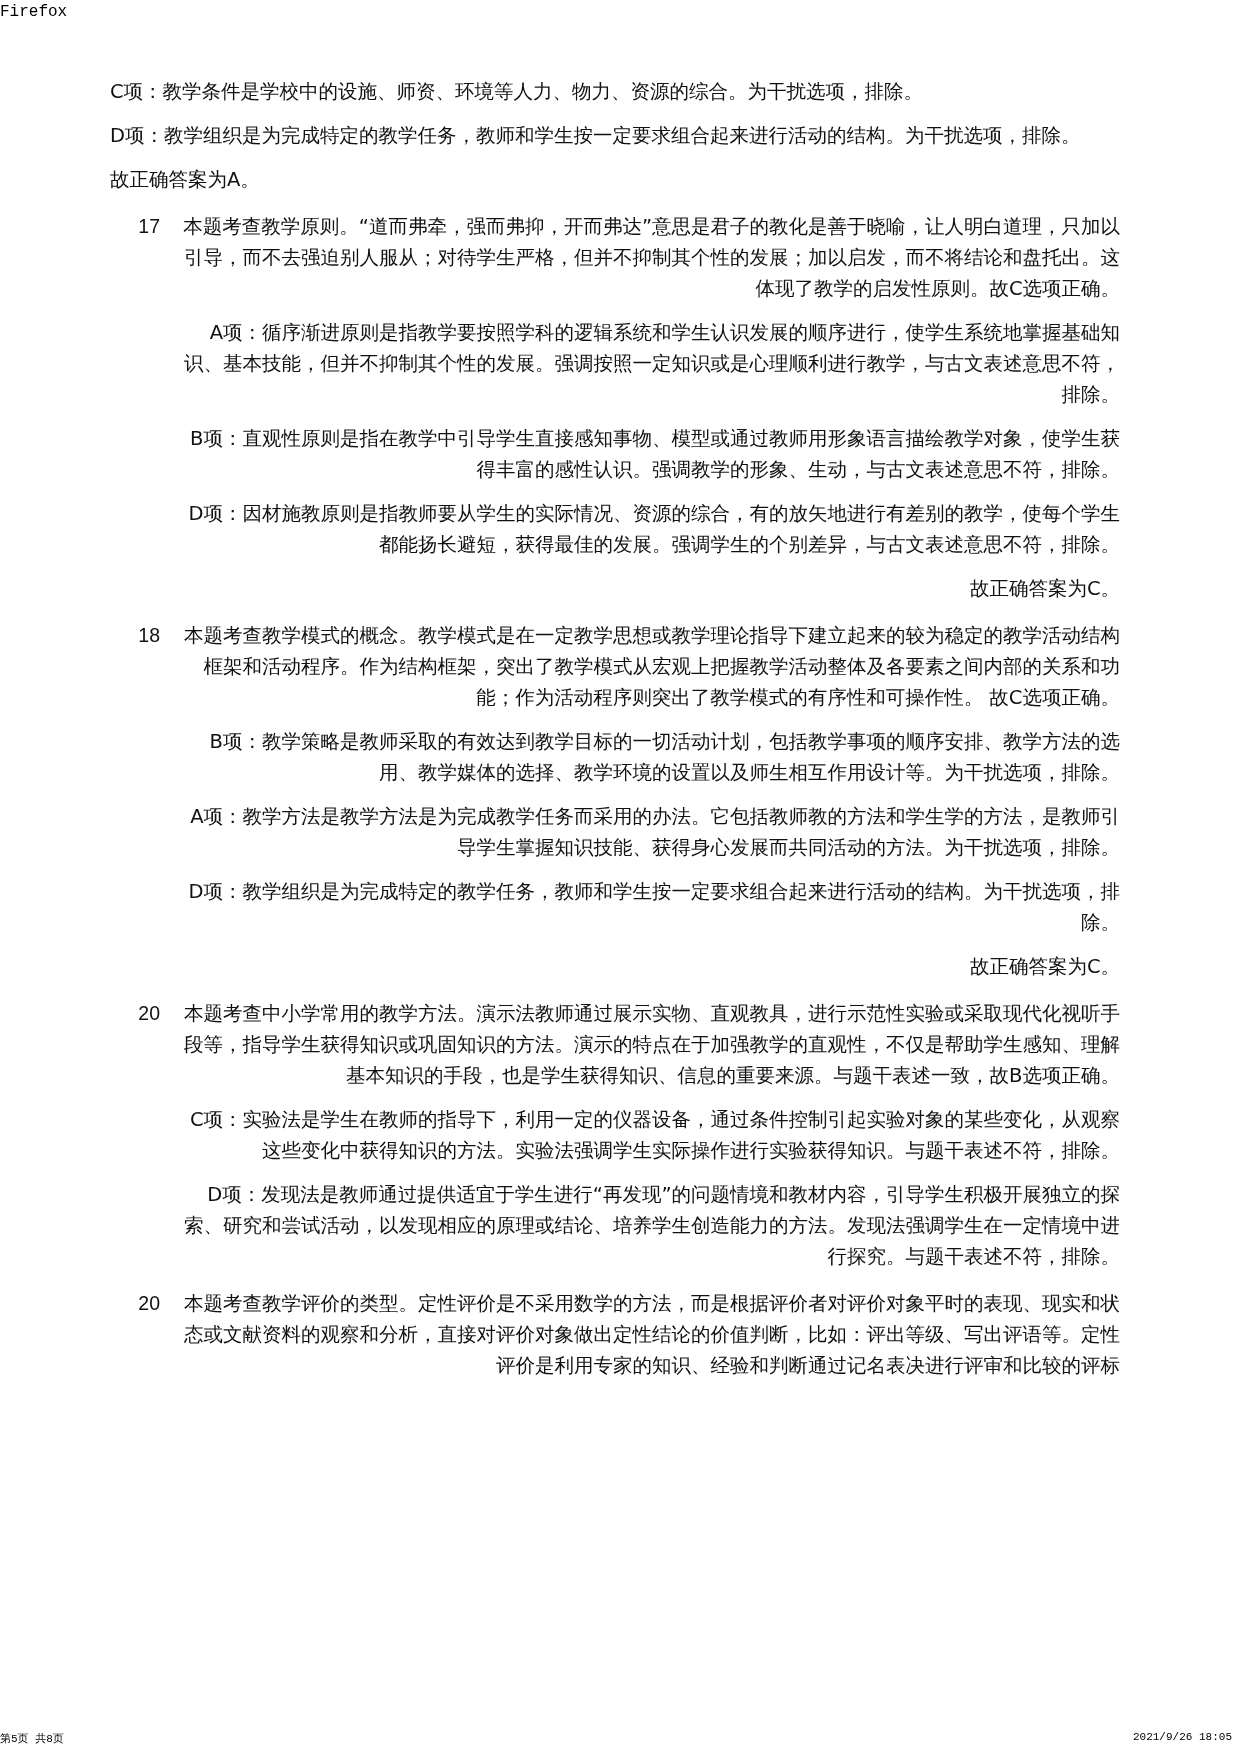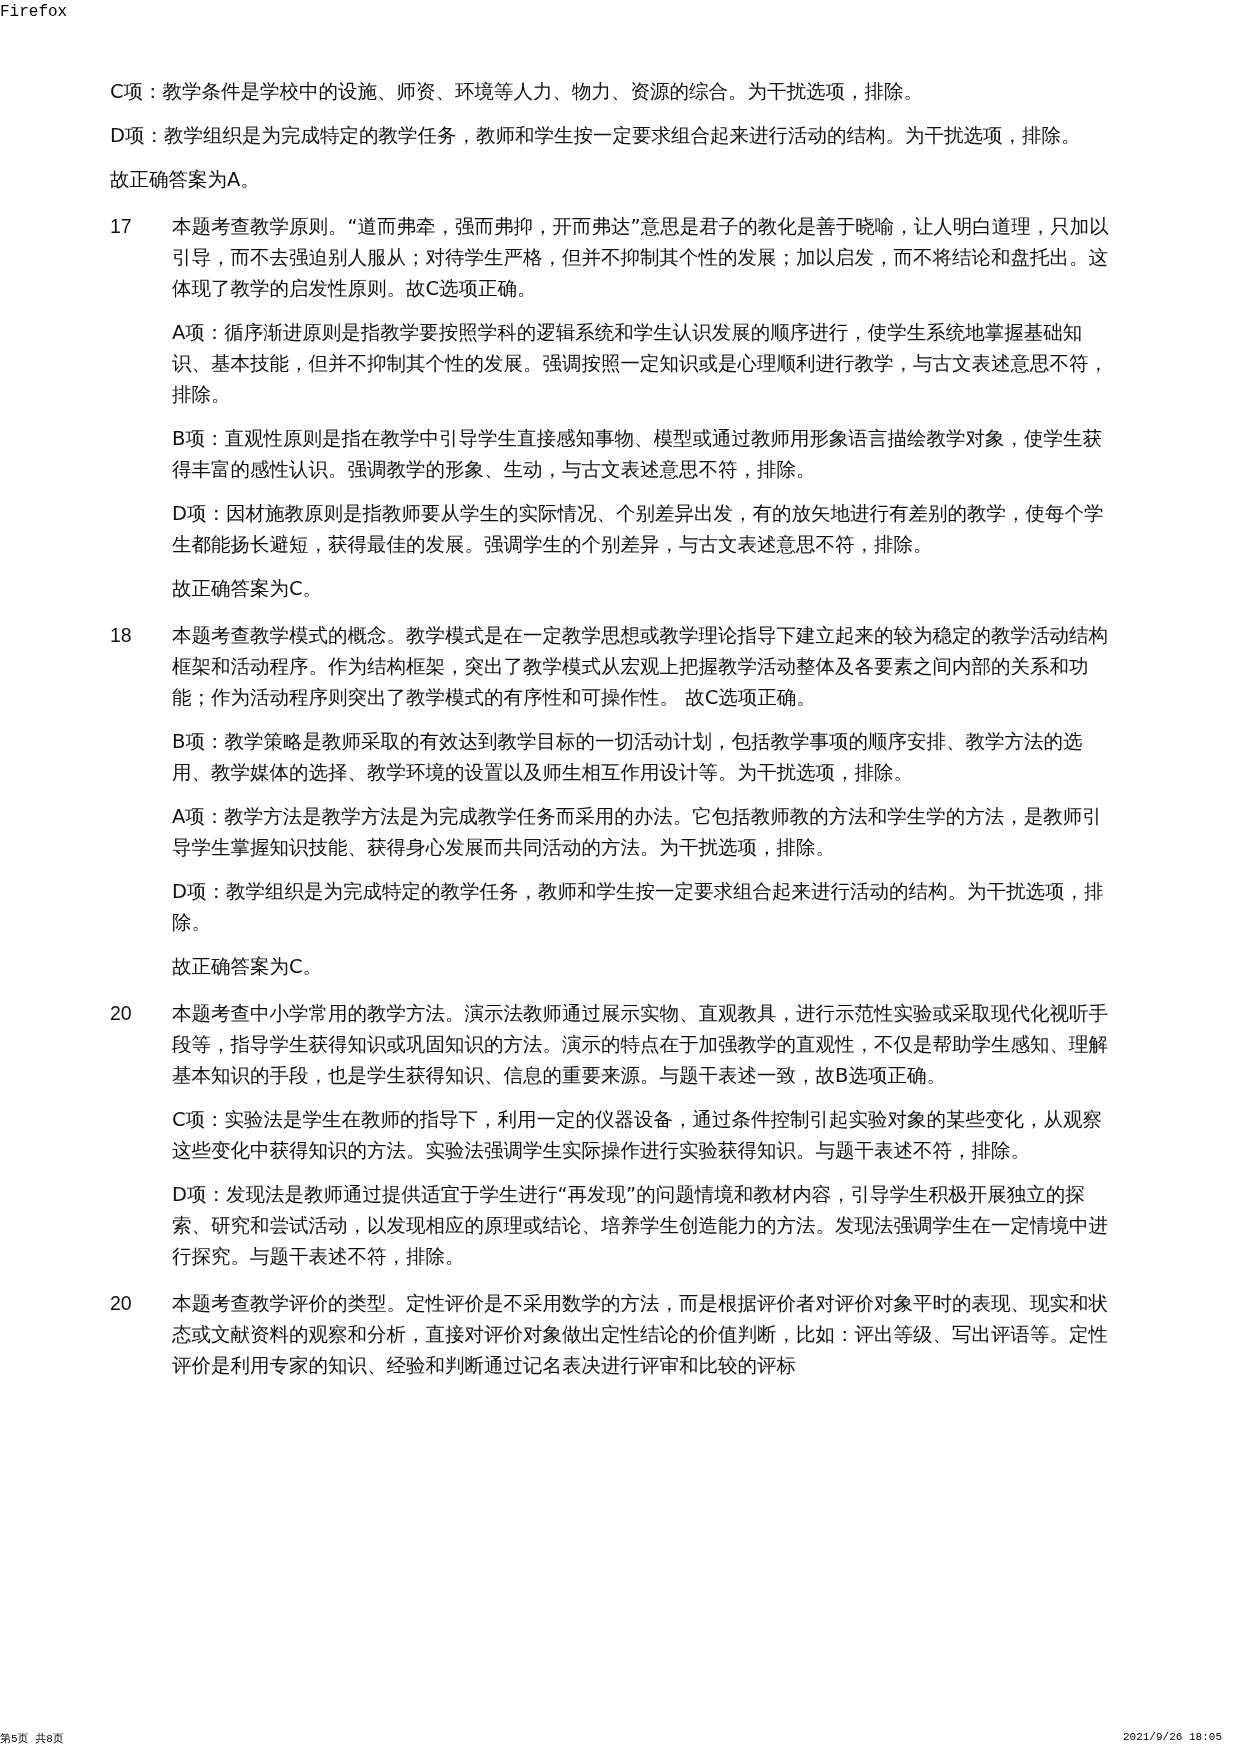--- a/index.html
+++ b/index.html
@@ -28,37 +28,38 @@
       position: absolute;
       left: 0;
       right: 0;
       top: 1731px;
       height: 22px;
       font-family: "Liberation Mono", "DejaVu Sans Mono", monospace;
       font-size: 11px;
       color: #000;
     }
     .print-footer .page-info { position: absolute; left: 0; top: 0; }
-    .print-footer .print-time { position: absolute; right: 18px; top: 0; }
+    .print-footer .print-time { position: absolute; right: 8px; top: 0; }
 
     .content {
       position: absolute;
       left: 110px;
       top: 76px;
       width: 1010px;
       font-size: 19.5px;
       line-height: 31px;
     }
     .para {
       margin: 0 0 13px 0;
     }
     .item {
       position: relative;
       padding-left: 62px;
       margin-top: 16px;
+      text-align: right;
     }
     .item-num {
       position: absolute;
       left: 0;
       top: 0;
       width: 50px;
       font-family: "Liberation Sans", sans-serif;
     }
     .item .para { width: 948px; }
     .lead-para { width: 1000px; }
@@ -73,21 +74,21 @@
     <p class="para lead-para">C项：教学条件是学校中的设施、师资、环境等人力、物力、资源的综合。为干扰选项，排除。</p>
     <p class="para lead-para">D项：教学组织是为完成特定的教学任务，教师和学生按一定要求组合起来进行活动的结构。为干扰选项，排除。</p>
     <p class="para lead-para">故正确答案为A。</p>
   </div>
 
   <div class="item">
     <span class="item-num">17</span>
     <p class="para">本题考查教学原则。“道而弗牵，强而弗抑，开而弗达”意思是君子的教化是善于晓喻，让人明白道理，只加以引导，而不去强迫别人服从；对待学生严格，但并不抑制其个性的发展；加以启发，而不将结论和盘托出。这体现了教学的启发性原则。故C选项正确。</p>
     <p class="para">A项：循序渐进原则是指教学要按照学科的逻辑系统和学生认识发展的顺序进行，使学生系统地掌握基础知识、基本技能，但并不抑制其个性的发展。强调按照一定知识或是心理顺利进行教学，与古文表述意思不符，排除。</p>
     <p class="para">B项：直观性原则是指在教学中引导学生直接感知事物、模型或通过教师用形象语言描绘教学对象，使学生获得丰富的感性认识。强调教学的形象、生动，与古文表述意思不符，排除。</p>
-    <p class="para">D项：因材施教原则是指教师要从学生的实际情况、个别差异出发，有的放矢地进行有差别的教学，使每个学生都能扬长避短，获得最佳的发展。强调学生的个别差异，与古文表述意思不符，排除。</p>
+    <p class="para">D项：因材施教原则是指教师要从学生的实际情况、资源的综合，有的放矢地进行有差别的教学，使每个学生都能扬长避短，获得最佳的发展。强调学生的个别差异，与古文表述意思不符，排除。</p>
     <p class="para">故正确答案为C。</p>
   </div>
 
   <div class="item">
     <span class="item-num">18</span>
     <p class="para">本题考查教学模式的概念。教学模式是在一定教学思想或教学理论指导下建立起来的较为稳定的教学活动结构框架和活动程序。作为结构框架，突出了教学模式从宏观上把握教学活动整体及各要素之间内部的关系和功能；作为活动程序则突出了教学模式的有序性和可操作性。 故C选项正确。</p>
     <p class="para">B项：教学策略是教师采取的有效达到教学目标的一切活动计划，包括教学事项的顺序安排、教学方法的选用、教学媒体的选择、教学环境的设置以及师生相互作用设计等。为干扰选项，排除。</p>
     <p class="para">A项：教学方法是教学方法是为完成教学任务而采用的办法。它包括教师教的方法和学生学的方法，是教师引导学生掌握知识技能、获得身心发展而共同活动的方法。为干扰选项，排除。</p>
     <p class="para">D项：教学组织是为完成特定的教学任务，教师和学生按一定要求组合起来进行活动的结构。为干扰选项，排除。</p>
     <p class="para">故正确答案为C。</p>

